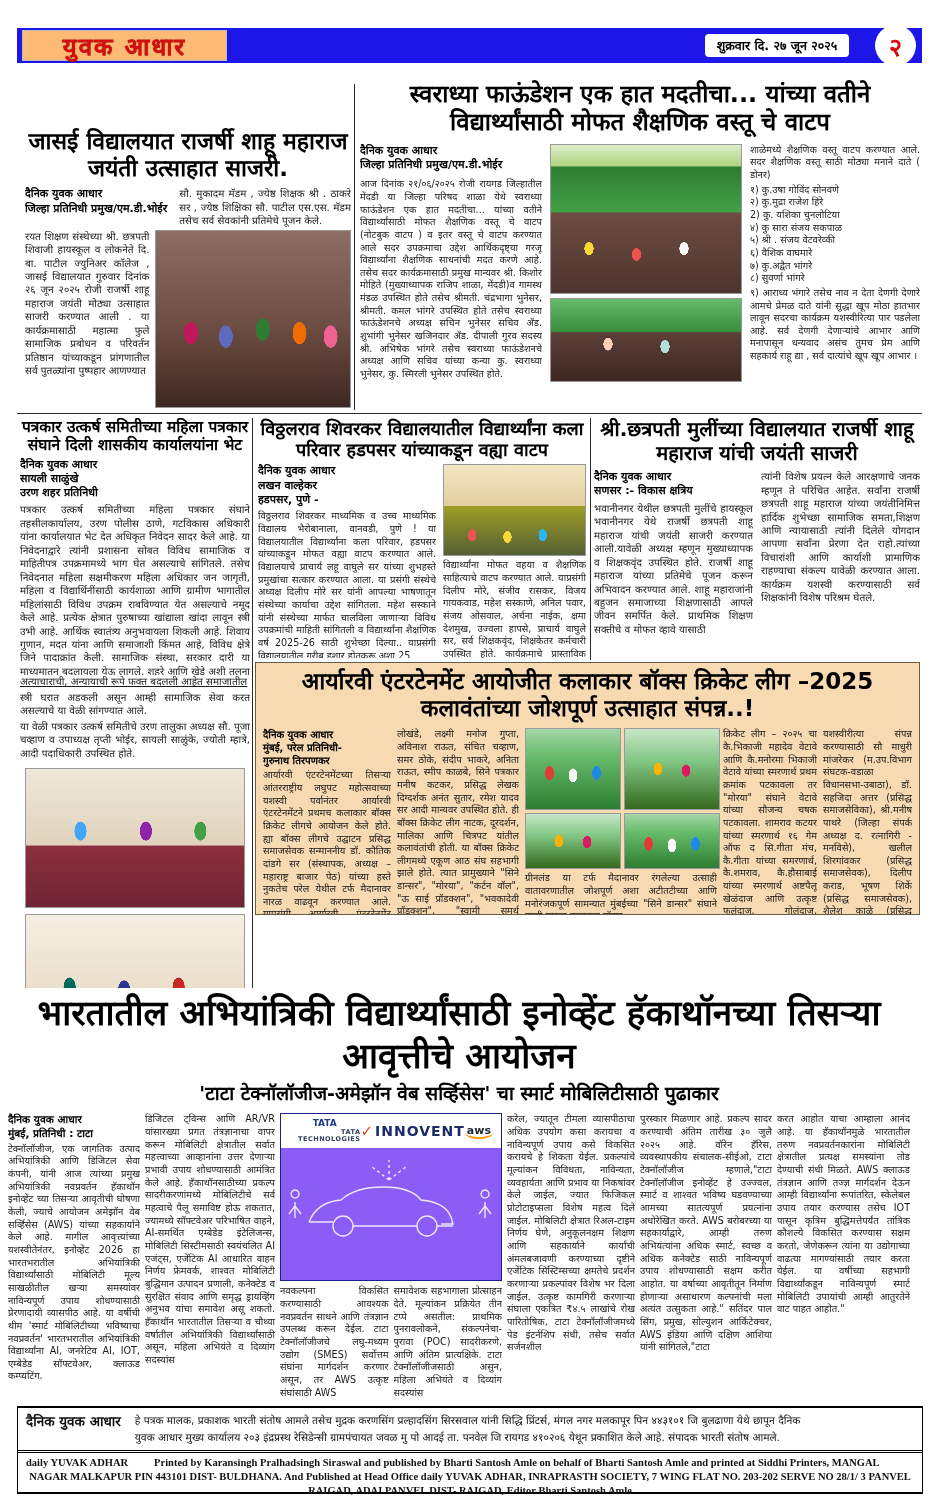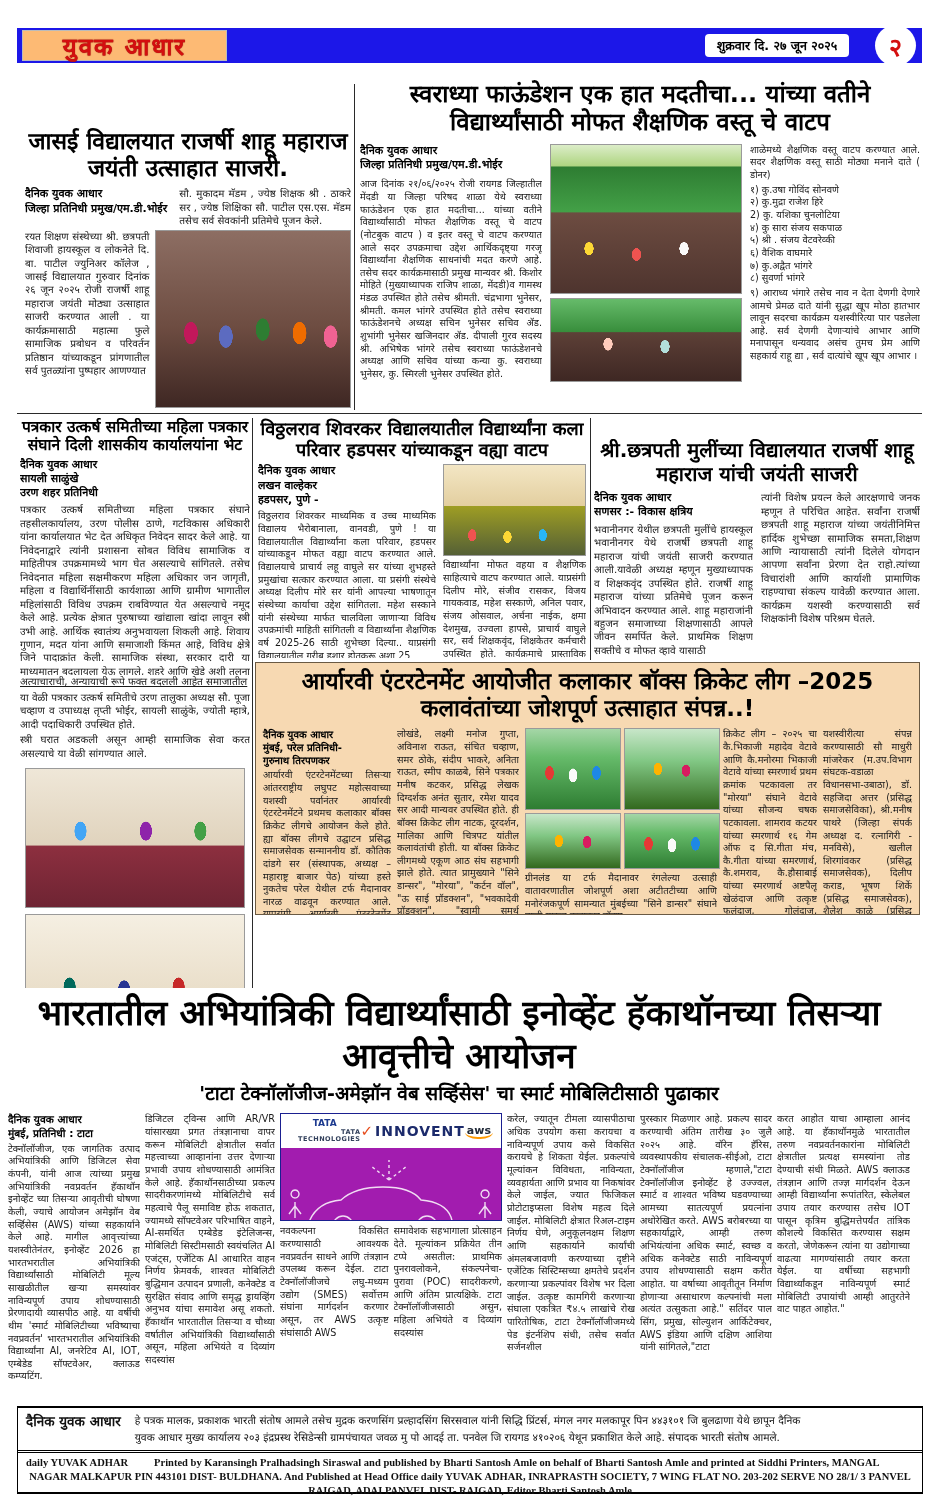--- a/index.html
+++ b/index.html
@@ -68,21 +68,21 @@
     linear-gradient(180deg,#a5d6a7 0%,#66bb6a 35%,#2e7d32 100%); }
   .ph-turf2 { background:
     radial-gradient(10px 14px at 35% 50%, #ffb300 0 42%, transparent 44%),
     radial-gradient(10px 14px at 65% 52%, #d81b60 0 42%, transparent 44%),
     linear-gradient(180deg,#c8e6c9 0%,#81c784 40%,#33691e 100%); }
 
   
   .cricket { background:#f7d9b2; border:1px solid #6a5a44; padding:5px 7px; }
 
   
-  .tg { width:100%; height:108px; background:#a21caf; border:1px solid #1a1f90; position:relative; overflow:hidden; }
+  .tg { width:100%; height:168px; background:#8b5cf6; border:1px solid #1a1f90; position:relative; overflow:hidden; }
   .tg-band { position:absolute; left:0; top:0; width:100%; height:34px; background:#ffffff;
              display:flex; align-items:center; justify-content:space-between; padding:0 8px; }
   .b-tata { display:flex; flex-direction:column; align-items:center; line-height:1.1; }
   .b-tata .t1 { font-size:9px; font-weight:bold; color:#1d3a8f; }
   .b-tata .t2 { font-size:6.5px; font-weight:bold; color:#33415c; letter-spacing:.5px;text-align:right; }
   .b-inno { font-size:14px; font-weight:bold; color:#1b2a6b; letter-spacing:1px; display:flex; align-items:center; }
   .b-inno .vmark { color:#e64a19; margin-right:1px; font-size:15px; }
   .b-aws { font-size:11px; font-weight:bold; color:#222b3a;
            border-bottom:2px solid #ff9900; border-radius:0 0 45% 45%; padding:0 2px; }
   .tg svg { position:absolute; left:0; top:36px; }
@@ -166,22 +166,22 @@
 
 <div class="art" style="left:20px; top:418px; width:230px; height:570px;">
   <div class="hl" style="font-size:15.5px;">पत्रकार उत्कर्ष समितीच्या महिला पत्रकार संघाने दिली शासकीय कार्यालयांना भेट</div>
   <div class="by" style="margin-top:3px;">
     <div>दैनिक युवक आधार</div>
     <div>सायली साळुंखे</div>
     <div>उरण शहर प्रतिनिधी</div>
   </div>
   <div class="tx" style="margin-top:3px; height:172px; overflow:hidden;">पत्रकार उत्कर्ष समितीच्या महिला पत्रकार संघाने तहसीलकार्यालय, उरण पोलीस ठाणे, गटविकास अधिकारी यांना कार्यालयात भेट देत अधिकृत निवेदन सादर केले आहे. या निवेदनाद्वारे त्यांनी प्रशासना सोबत विविध सामाजिक व माहितीपत्र उपक्रमामध्ये भाग घेत असल्याचे सांगितले. तसेच निवेदनात महिला सक्षमीकरण महिला अधिकार जन जागृती, महिला व विद्यार्थिनींसाठी कार्यशाळा आणि ग्रामीण भागातील महिलांसाठी विविध उपक्रम राबविण्यात येत असल्याचे नमूद केले आहे. प्रत्येक क्षेत्रात पुरुषाच्या खांद्याला खांदा लावून स्त्री उभी आहे. आर्थिक स्वातंत्र्य अनुभवायला शिकली आहे. शिवाय गुणान, मदत यांना आणि समाजाशी किंमत आहे, विविध क्षेत्रे जिने पादाक्रांत केली. सामाजिक संस्था, सरकार दारी या माध्यमातून बदलायला येऊ लागले, शहरे आणि खेडे अशी तुलना केली तर</div>
   <div class="tx u">अत्याचाराची, अन्यायाची रूपे फक्त बदलली आहेत समाजातील</div>
+  <div class="tx" style="margin-top:2px;">स्त्री घरात अडकली असून आम्ही सामाजिक सेवा करत असल्याचे या वेळी सांगण्यात आले.</div>
   <div class="tx" style="margin-top:2px;">या वेळी पत्रकार उत्कर्ष समितीचे उरण तालुका अध्यक्ष सौ. पूजा चव्हाण व उपाध्यक्ष तृप्ती भोईर, सायली साळुंके, ज्योती म्हात्रे, आदी पदाधिकारी उपस्थित होते.</div>
-  <div class="tx" style="margin-top:2px;">स्त्री घरात अडकली असून आम्ही सामाजिक सेवा करत असल्याचे या वेळी सांगण्यात आले.</div>
   <div class="photo ph-office1" style="width:96%; height:140px; margin:8px auto 0 auto;"></div>
   <div class="photo ph-office2" style="width:96%; height:146px; margin:6px auto 0 auto;"></div>
 </div>
 
 <div class="art" style="left:258px; top:418px; width:328px; height:242px;">
   <div class="hl" style="font-size:18px;">विठ्ठलराव शिवरकर विद्यालयातील विद्यार्थ्यांना कला परिवार हडपसर यांच्याकडून वह्या वाटप</div>
   <div class="cols" style="margin-top:4px; gap:7px;">
     <div style="width:178px;">
       <div class="by">
         <div>दैनिक युवक आधार</div>
@@ -190,21 +190,21 @@
       </div>
       <div class="tx sm" style="margin-top:3px; height:148px; overflow:hidden;">विठ्ठलराव शिवरकर माध्यमिक व उच्च माध्यमिक विद्यालय भैरोबानाला, वानवडी, पुणे ! या विद्यालयातील विद्यार्थ्यांना कला परिवार, हडपसर यांच्याकडून मोफत वह्या वाटप करण्यात आले. विद्यालयाचे प्राचार्य लहू वाघुले सर यांच्या शुभहस्ते प्रमुखांचा सत्कार करण्यात आला. या प्रसंगी संस्थेचे अध्यक्ष दिलीप मोरे सर यांनी आपल्या भाषणातून संस्थेच्या कार्याचा उद्देश सांगितला. महेश सस्काने यांनी संस्थेच्या मार्फत चालविला जाणाऱ्या विविध उपक्रमांची माहिती सांगितली व विद्यार्थ्यांना शैक्षणिक वर्ष 2025-26 साठी शुभेच्छा दिल्या.. याप्रसंगी विद्यालयातील गरीब हुशार होतकरू अशा 25</div>
     </div>
     <div style="flex:1;">
       <div class="photo ph-building" style="width:100%; height:92px;"></div>
       <div class="tx sm" style="margin-top:3px; height:100px; overflow:hidden;">विद्यार्थ्यांना मोफत वहया व शैक्षणिक साहित्याचे वाटप करण्यात आले. याप्रसंगी दिलीप मोरे, संजीव रासकर, विजय गायकवाड, महेश सस्काणे, अनिल पवार, संजय ओसवाल, अर्चना नाईक, क्षमा देशमुख, उज्वला हापसे, प्राचार्य वाघुले सर, सर्व शिक्षकवृंद, शिक्षकेतर कर्मचारी उपस्थित होते.  कार्यक्रमाचे प्रास्ताविक प्राचार्य लहू वाघुले सर यांनी केले. तर सूत्रसंचालन दीपा व्यवहारे मॅडम यांनी केले.</div>
     </div>
   </div>
 </div>
 
-<div class="art" style="left:594px; top:439px; width:326px; height:242px;">
+<div class="art" style="left:594px; top:418px; width:326px; height:242px;">
   <div class="hl" style="font-size:20px;">श्री.छत्रपती मुलींच्या विद्यालयात राजर्षी शाहू महाराज यांची जयंती साजरी</div>
   <div class="cols" style="margin-top:5px; gap:8px;">
     <div style="width:50%;">
       <div class="by">
         <div>दैनिक युवक आधार</div>
         <div>सणसर :- विकास क्षत्रिय</div>
       </div>
       <div class="tx" style="margin-top:3px; height:136px; overflow:hidden;">भवानीनगर येथील छत्रपती मुलींचे हायस्कूल भवानीनगर येथे राजर्षी छत्रपती शाहू महाराज यांची जयंती साजरी करण्यात आली.यावेळी अध्यक्ष म्हणून मुख्याध्यापक व शिक्षकवृंद उपस्थित होते. राजर्षी शाहू महाराज यांच्या प्रतिमेचे पूजन करून अभिवादन करण्यात आले. शाहू महाराजांनी बहुजन समाजाच्या शिक्षणासाठी आपले जीवन समर्पित केले. प्राथमिक शिक्षण सक्तीचे व मोफत व्हावे यासाठी</div>
     </div>
     <div class="tx" style="width:50%; height:170px; overflow:hidden;">त्यांनी विशेष प्रयत्न केले आरक्षणाचे जनक म्हणून ते परिचित आहेत. सर्वांना राजर्षी छत्रपती शाहू महाराज यांच्या जयंतीनिमित्त हार्दिक शुभेच्छा सामाजिक समता,शिक्षण आणि न्यायासाठी त्यांनी दिलेले योगदान आपणा सर्वांना प्रेरणा देत राहो.त्यांच्या विचारांशी आणि कार्याशी प्रामाणिक राहण्याचा संकल्प यावेळी करण्यात आला. कार्यक्रम यशस्वी करण्यासाठी सर्व शिक्षकांनी विशेष परिश्रम घेतले.</div>

